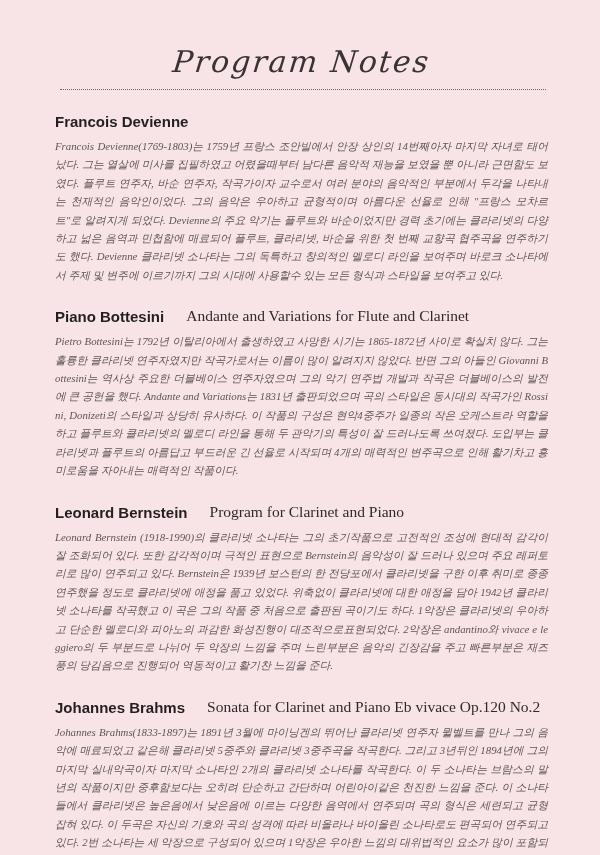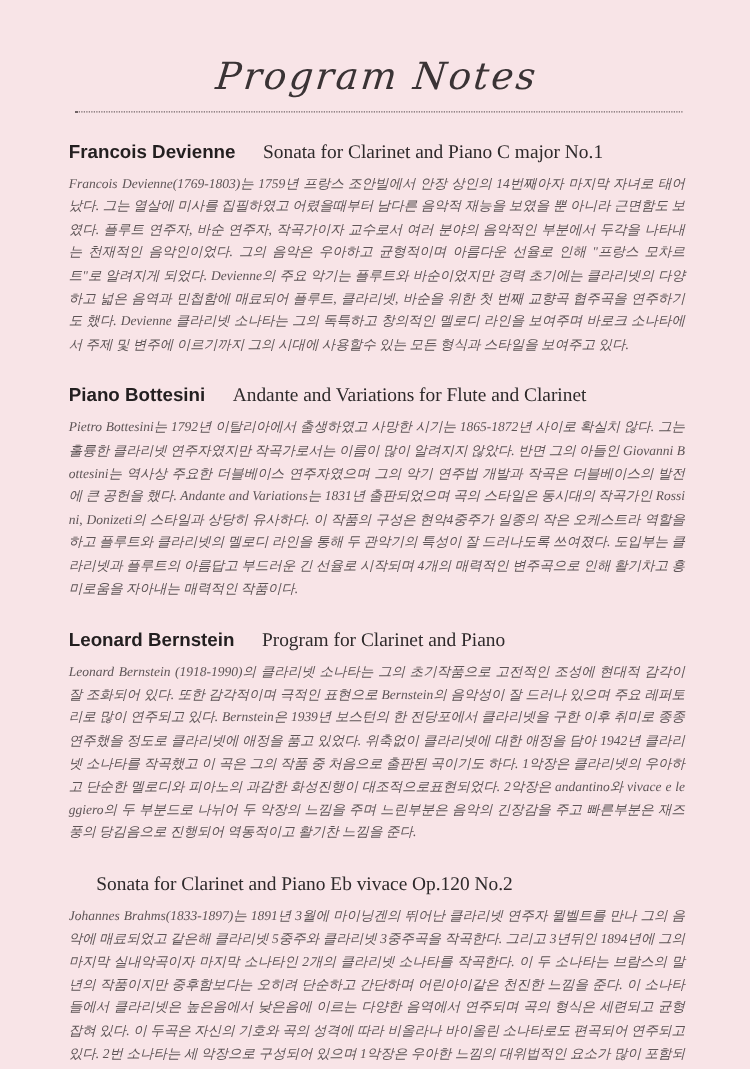--- a/index.html
+++ b/index.html
@@ -29,21 +29,21 @@
   .divider {
     margin-top: 10px;
     margin-left: 5px;
     margin-right: 2px;
     border-top: 1px dotted #6f6365;
     height: 0;
   }
   .section { margin-top: 23px; }
   .section-heading {
     display: flex;
-    align-items: flex-start;
+    align-items: flex-end;
     margin-bottom: 7px;
     margin-top: 21px;
   }
   .composer {
     font-family: "Liberation Sans", sans-serif;
     font-weight: bold;
     font-size: 15px;
     color: #231f20;
     white-space: nowrap;
   }
@@ -68,21 +68,20 @@
 <body>
 
 <div class="page">
 
   <div class="title">Program Notes</div>
   <div class="divider"></div>
 
   <div class="section">
     <div class="section-heading">
       <span class="composer">Francois Devienne</span>
-      <span class="work">Sonata for Clarinet and Piano C major No.1</span>
     </div>
     <div class="body-text">Francois Devienne(1769-1803)는 1759년 프랑스 조안빌에서 안장 상인의 14번째아자 마지막 자녀로 태어났다.  그는 열살에 미사를 집필하였고 어렸을때부터 남다른 음악적 재능을 보였을 뿐 아니라 근면함도 보였다.  플루트 연주자, 바순 연주자, 작곡가이자 교수로서 여러 분야의 음악적인 부분에서 두각을 나타내는 천재적인 음악인이었다.  그의 음악은 우아하고 균형적이며 아름다운 선율로 인해 "프랑스 모차르트"로 알려지게 되었다.  Devienne의 주요 악기는 플루트와 바순이었지만 경력 초기에는 클라리넷의 다양하고 넓은 음역과 민첩함에 매료되어 플루트, 클라리넷, 바순을 위한 첫 번째 교향곡 협주곡을 연주하기도 했다.  Devienne 클라리넷 소나타는 그의 독특하고 창의적인 멜로디 라인을 보여주며 바로크 소나타에서 주제 및 변주에 이르기까지 그의 시대에 사용할수 있는 모든 형식과 스타일을 보여주고 있다.</div>
   </div>
 
   <div class="section">
     <div class="section-heading">
       <span class="composer">Piano Bottesini</span>
       <span class="work">Andante and Variations for Flute and Clarinet</span>
     </div>
     <div class="body-text">Pietro Bottesini는 1792년 이탈리아에서 출생하였고 사망한 시기는 1865-1872년 사이로 확실치 않다.  그는 훌륭한 클라리넷 연주자였지만 작곡가로서는 이름이 많이 알려지지 않았다.  반면 그의 아들인 Giovanni Bottesini는 역사상 주요한 더블베이스 연주자였으며 그의 악기 연주법 개발과 작곡은 더블베이스의 발전에 큰 공헌을 했다.  Andante and Variations는 1831년 출판되었으며 곡의 스타일은 동시대의 작곡가인 Rossini, Donizeti의 스타일과 상당히 유사하다.  이 작품의 구성은 현악4중주가 일종의 작은 오케스트라 역할을 하고 플루트와 클라리넷의 멜로디 라인을 통해 두 관악기의 특성이 잘 드러나도록 쓰여졌다.  도입부는 클라리넷과 플루트의 아름답고 부드러운 긴 선율로 시작되며 4개의 매력적인 변주곡으로 인해 활기차고 흥미로움을 자아내는 매력적인 작품이다.</div>
@@ -91,18 +90,19 @@
   <div class="section">
     <div class="section-heading">
       <span class="composer">Leonard Bernstein</span>
       <span class="work">Program for Clarinet and Piano</span>
     </div>
     <div class="body-text">Leonard Bernstein (1918-1990)의 클라리넷 소나타는 그의 초기작품으로 고전적인 조성에 현대적 감각이 잘 조화되어 있다.  또한 감각적이며 극적인 표현으로 Bernstein의 음악성이 잘 드러나 있으며 주요 레퍼토리로 많이 연주되고 있다.  Bernstein은 1939년 보스턴의 한 전당포에서 클라리넷을 구한 이후 취미로 종종 연주했을 정도로 클라리넷에 애정을 품고 있었다.  위축없이 클라리넷에 대한 애정을 담아 1942년 클라리넷 소나타를 작곡했고 이 곡은 그의 작품 중 처음으로 출판된 곡이기도 하다.  1악장은 클라리넷의 우아하고 단순한 멜로디와 피아노의 과감한 화성진행이 대조적으로표현되었다. 2악장은 andantino와 vivace e leggiero의 두 부분드로 나뉘어 두 악장의 느낌을 주며 느린부분은 음악의 긴장감을 주고 빠른부분은 재즈풍의 당김음으로 진행되어 역동적이고 활기찬 느낌을 준다.</div>
   </div>
 
   <div class="section">
     <div class="section-heading">
+      <span class="composer">Johannes Brahms</span>
       <span class="work">Sonata for Clarinet and Piano Eb vivace Op.120 No.2</span>
     </div>
     <div class="body-text">Johannes Brahms(1833-1897)는 1891년 3월에 마이닝겐의 뛰어난 클라리넷 연주자 뮐벨트를 만나 그의 음악에 매료되었고 같은해 클라리넷 5중주와 클라리넷 3중주곡을 작곡한다.  그리고 3년뒤인 1894년에 그의 마지막 실내악곡이자 마지막 소나타인 2개의 클라리넷 소나타를 작곡한다.  이 두 소나타는 브람스의 말년의 작품이지만 중후함보다는 오히려 단순하고 간단하며 어린아이같은 천진한 느낌을 준다.  이 소나타들에서 클라리넷은 높은음에서 낮은음에 이르는 다양한 음역에서 연주되며 곡의 형식은 세련되고 균형잡혀 있다.  이 두곡은 자신의 기호와 곡의 성격에 따라 비올라나 바이올린 소나타로도 편곡되어 연주되고 있다.  2번 소나타는 세 악장으로 구성되어 있으며 1악장은 우아한 느낌의 대위법적인 요소가 많이 포함되어 있다.  2악장은 3박자의 3부 형식으로 구성되어 있고 다소 격양된 scherzo풍의 느낌을 주며 3악장은 클라리넷과 피아노가 교대로 멜로디를 연주하며 추억, 회상의 느낌을 표현한다.</div>
   </div>
 
 </div>
 
 </body></html>

